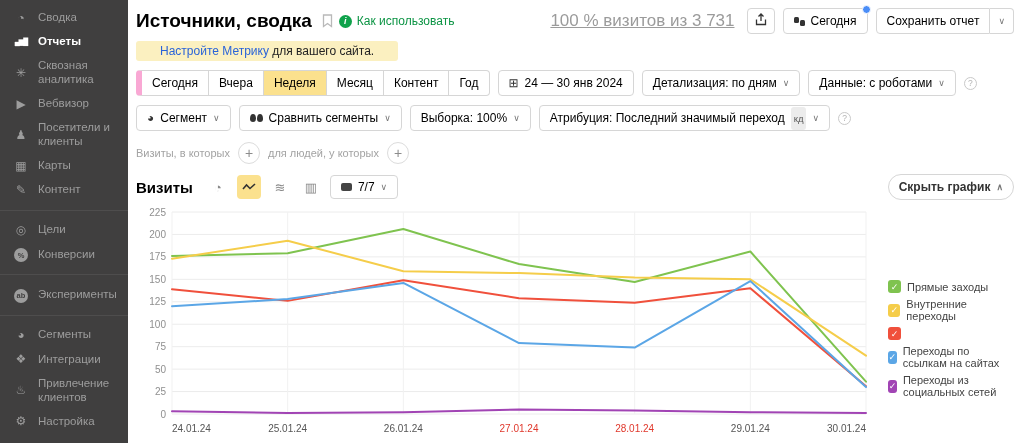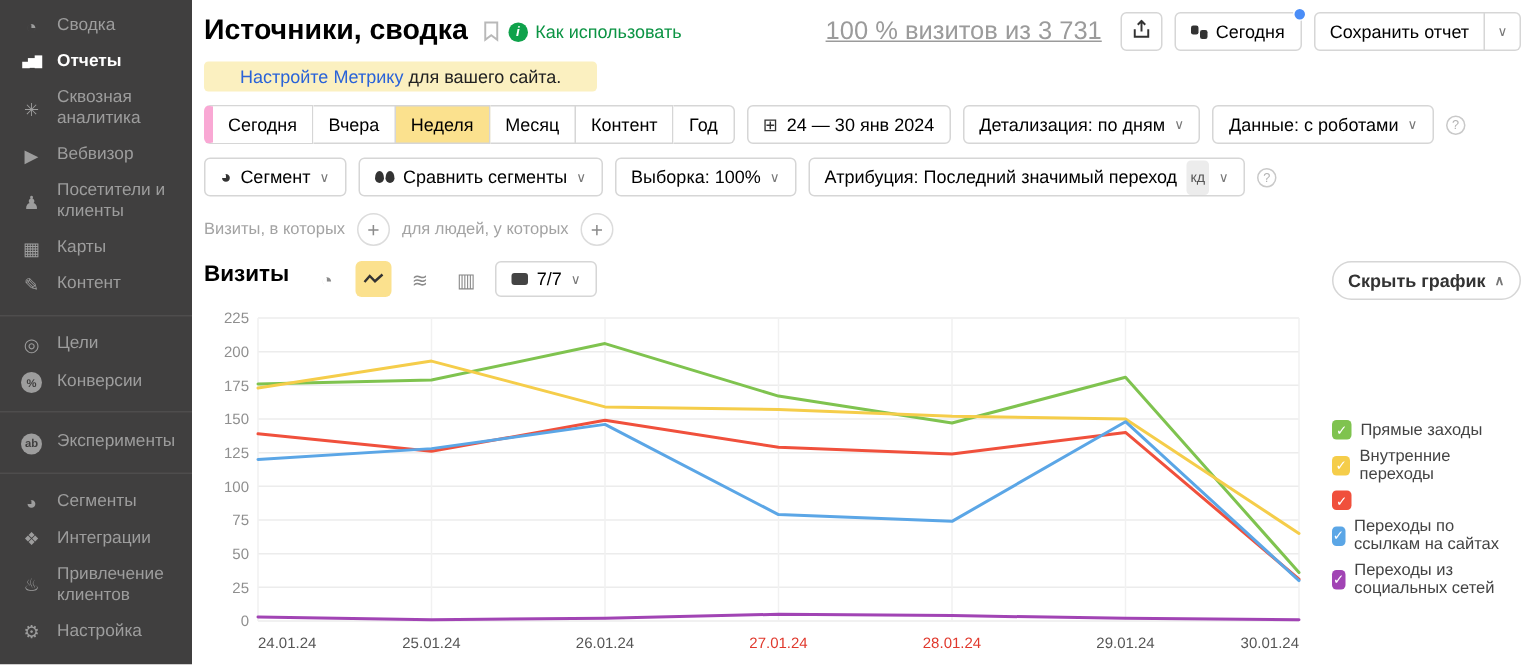--- a/index.html
+++ b/index.html
@@ -65,21 +65,21 @@
   .dark-glyph { color:#333; font-size:12px; }
   .compare-icon { display:inline-flex; gap:1px; }
   .compare-icon span { width:6px; height:8px; background:#333; border-radius:50% 50% 50% 50%/60% 60% 40% 40%; }
 
   .visits-filter { display:flex; align-items:center; gap:8px; margin-top:11px;
                    color:#a3a3a3; font-size:11px; }
   .plus-btn { width:22px; height:22px; border-radius:50%; border:1px solid #dcdcdc;
               background:#fff; color:#8c8c8c; font-size:14px; display:inline-flex;
               align-items:center; justify-content:center; cursor:pointer; }
 
-  .chart-header { display:flex; gap:7px; margin-top:10px; }
+  .chart-header { display:flex; align-items:center; gap:7px; margin-top:10px; }
   .chart-title { font-size:15px; font-weight:bold; color:#000; margin-right:6px; }
   .ct-icon { width:24px; height:24px; display:inline-flex; align-items:center; justify-content:center;
              border-radius:4px; color:#8a8a8a; font-size:13px; cursor:pointer; }
   .ct-icon.selected { background:#fbe18e; color:#333; }
   .ann-btn { height:24px; }
   .bubble { position:relative; width:11px; height:8px; background:#444; border-radius:2px; }
   .bubble::after { content:""; position:absolute; left:2px; bottom:-3px; border:3px solid transparent;
                    border-top-color:#444; border-left-width:2px; border-right-width:2px; }
   .hide-chart { margin-left:auto; border-radius:14px; color:#333;font-weight:bold; }
 

